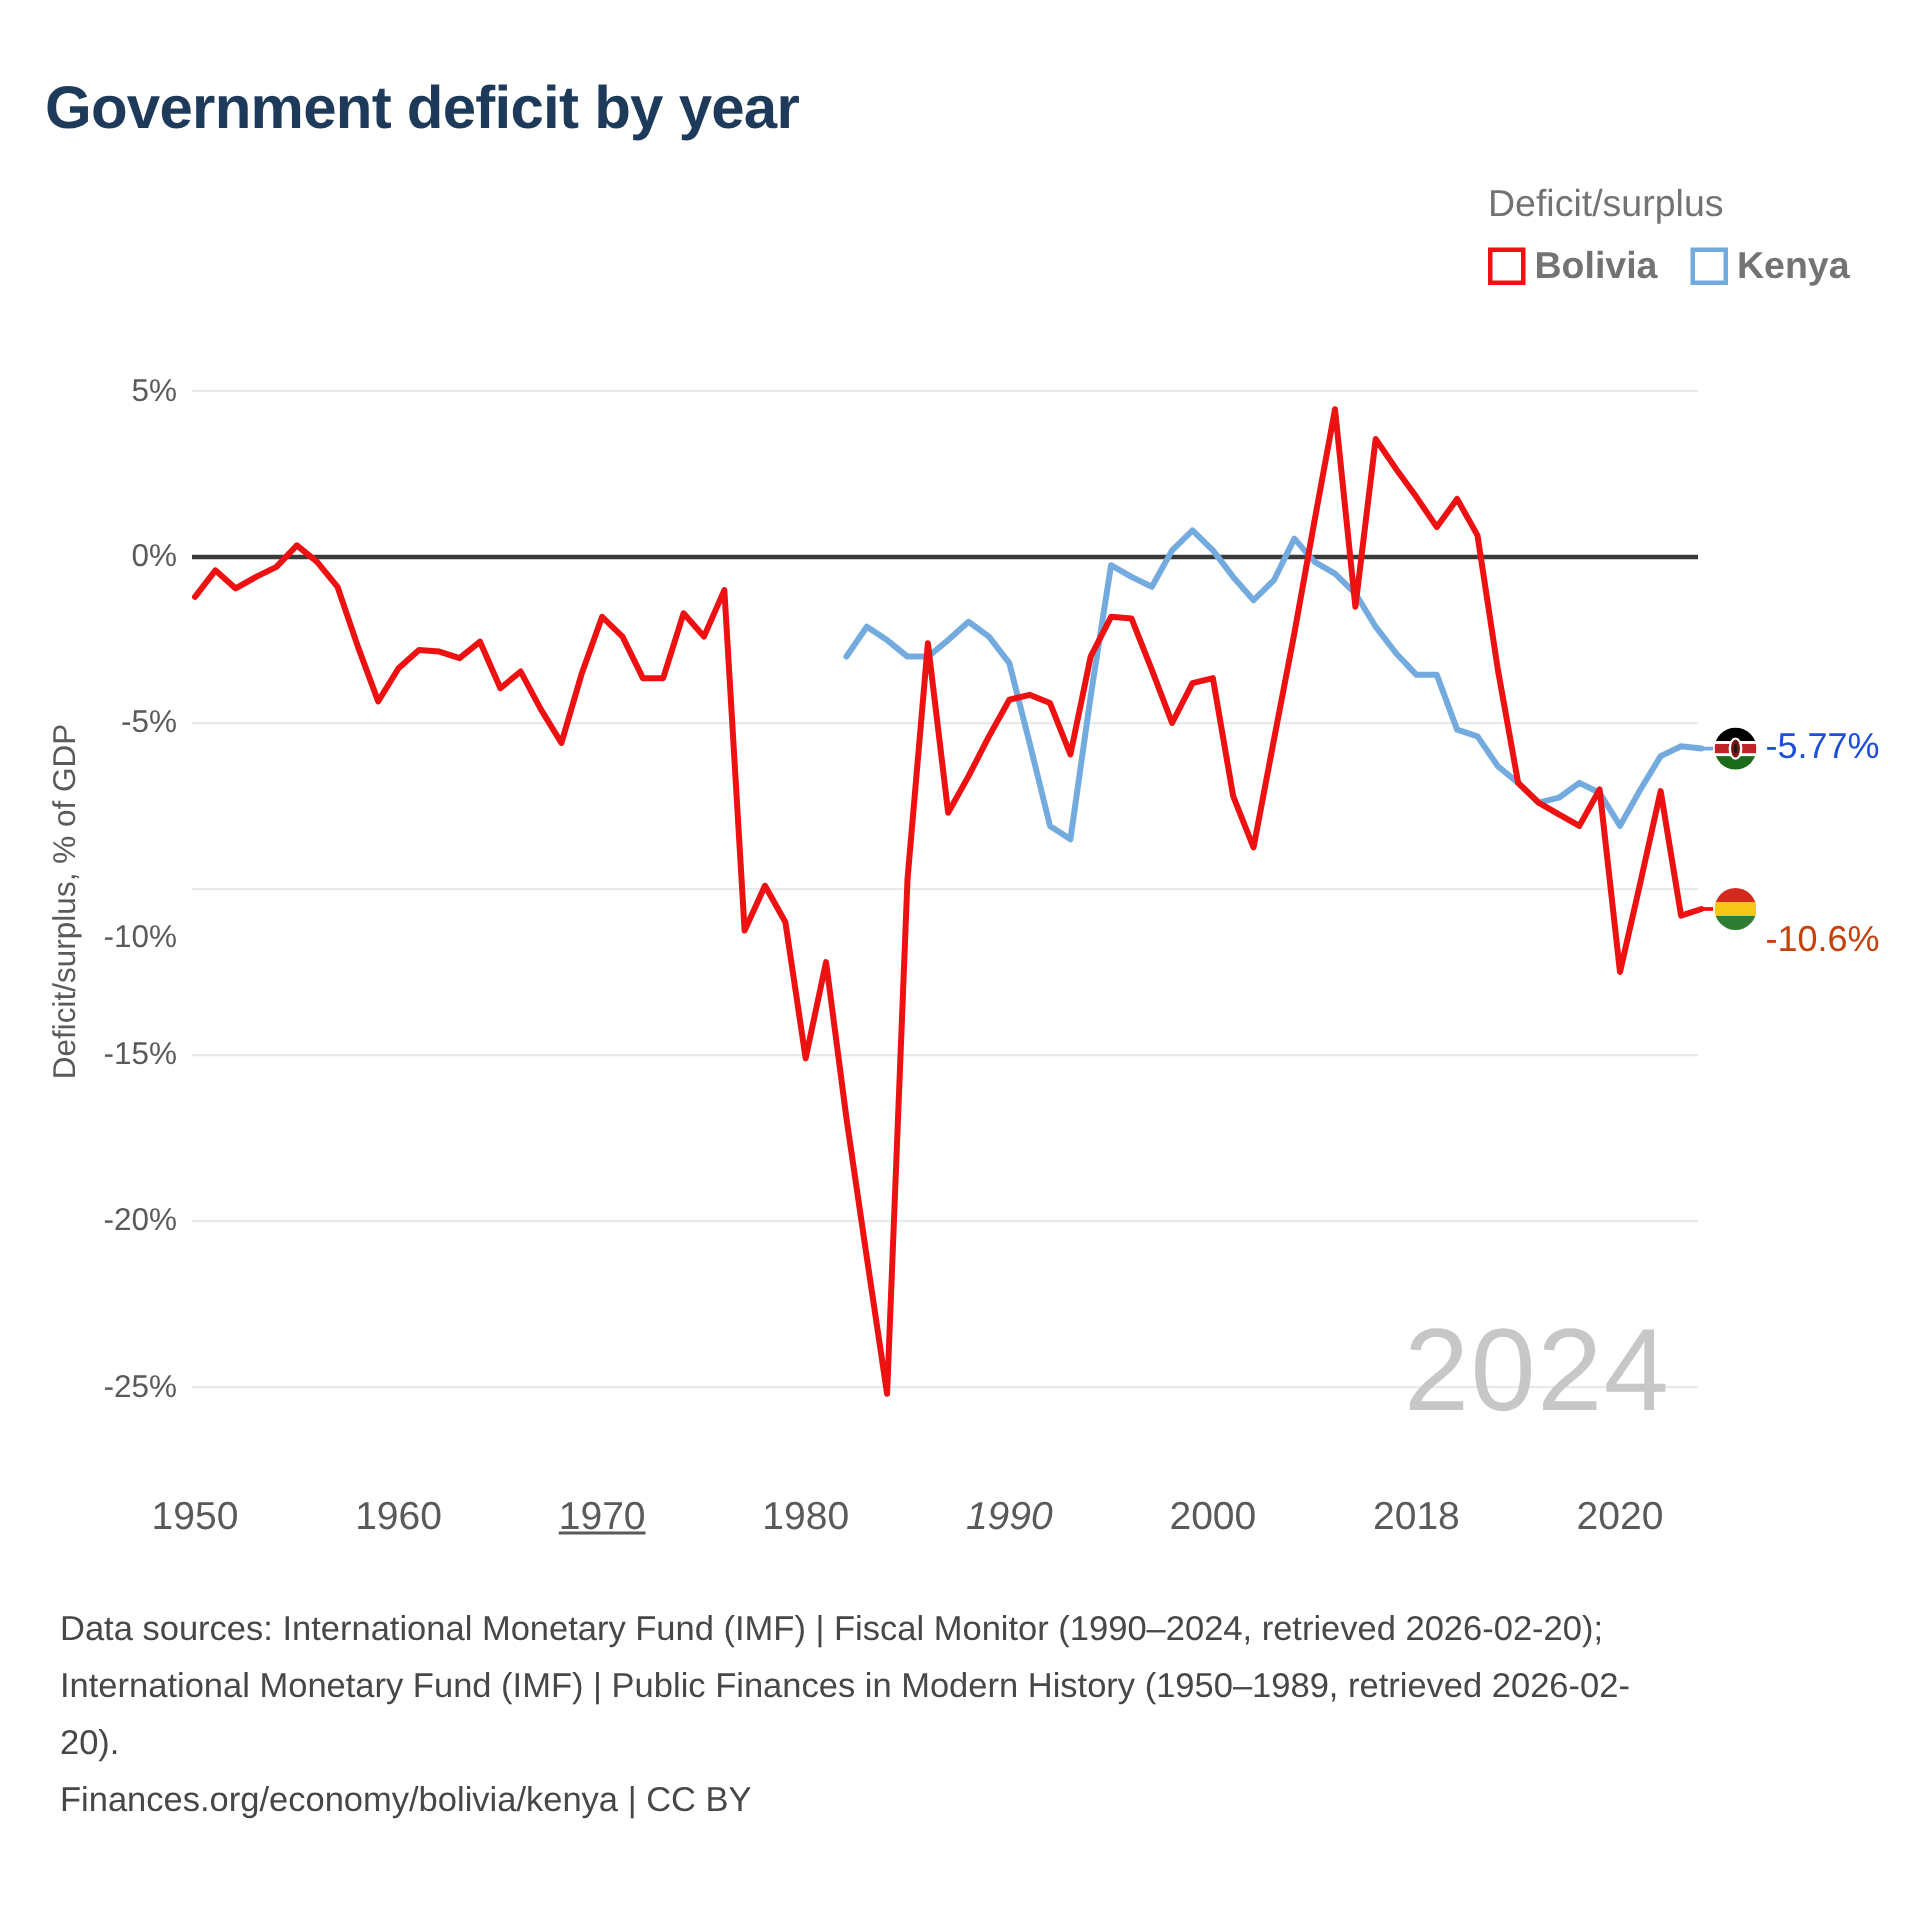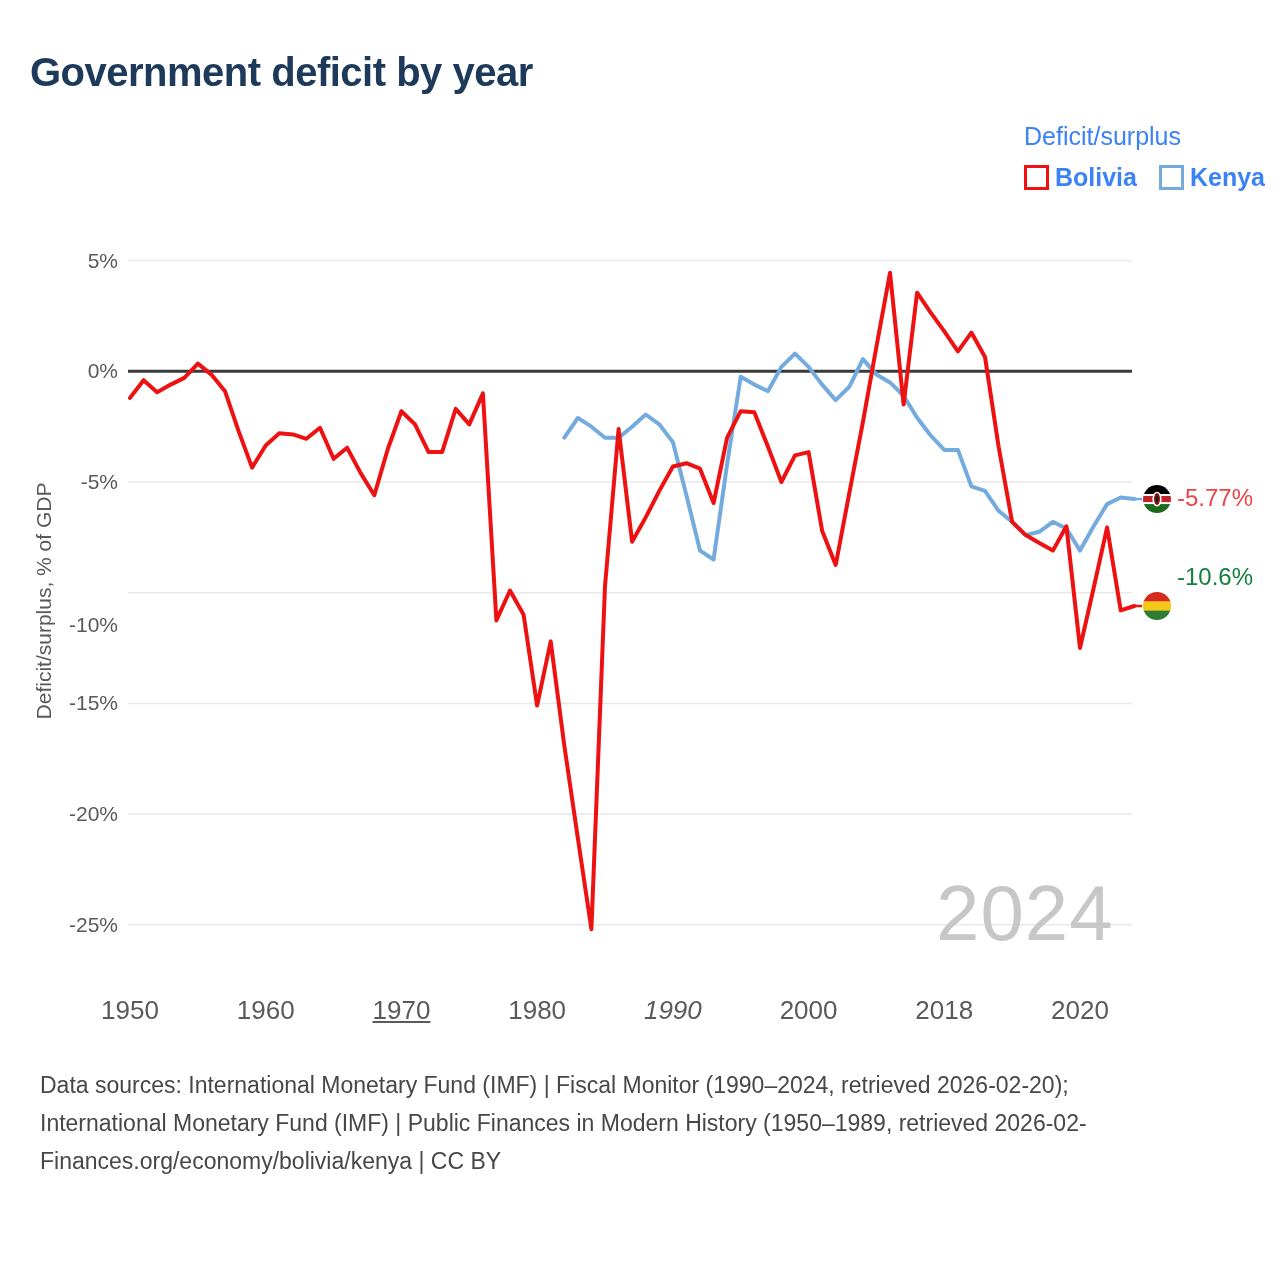--- a/index.html
+++ b/index.html
@@ -4,21 +4,21 @@
 <style>
   html,body{margin:0;padding:0;}
   body{
     width:1280px;height:1280px;background:#ffffff;position:relative;overflow:hidden;
     font-family:"Liberation Sans",sans-serif;
   }
   .title{
     position:absolute;left:30px;top:50px;font-size:40px;font-weight:bold;color:#1e3a5b;
     letter-spacing:-0.5px;
   }
-  #legend{position:absolute;left:1024px;top:122px;color:#3b82f6;font-size:25px;}
+  #legend{position:absolute;left:992px;top:122px;color:#737373;font-size:25px;}
   .legend-title{margin-bottom:12px;}
   .legend-row{display:flex;align-items:center;gap:22px;}
   .legend-item{display:flex;align-items:center;gap:6px;font-weight:bold;}
   .swatch{width:19px;height:19px;border:3px solid #000;background:#fff;flex:0 0 auto;}
   #chart-svg{position:absolute;left:0;top:0;}
   .ytick{position:absolute;left:30px;width:88px;text-align:right;font-size:21px;color:#5a5a5b;height:28px;line-height:28px;}
   .xtick{position:absolute;top:995px;width:90px;text-align:center;font-size:26px;color:#5a5a5b;}
   .yaxis-title{
     position:absolute;left:-117px;top:588px;width:324px;height:26px;text-align:center;
     transform:rotate(-90deg);font-size:21px;color:#5a5a5b;
@@ -103,21 +103,22 @@
     <div class="xtick" style="left: 85px;">1950</div>
     <div class="xtick" style="left: 220.714px;">1960</div>
     <div class="xtick" style="left: 356.428px; text-decoration: underline;">1970</div>
     <div class="xtick" style="left: 492.142px;">1980</div>
     <div class="xtick" style="left: 627.856px; font-style: italic;">1990</div>
     <div class="xtick" style="left: 763.57px;">2000</div>
     <div class="xtick" style="left: 899.284px;">2018</div>
     <div class="xtick" style="left: 1035px;">2020</div>
   </div>
 <div id="endlabels">
-    <div class="endlabel" style="top: 484.048px; left: 1177px; color: #ef4444;">-5.77%</div>
-    <div class="endlabel" style="top: 563px; left: 1177px; color: #15803d;">-10.6%</div>
+    <div class="endlabel" style="top: 484.048px; left: 1177px; color: #1d4ed8;">-5.77%</div>
+    <div class="endlabel" style="top: 613px; left: 1177px; color: #c2410c;">-10.6%</div>
   </div>
 
 <div class="footer" id="footer">
     <div>Data sources: International Monetary Fund (IMF) | Fiscal Monitor (1990–2024, retrieved 2026-02-20);</div>
     <div>International Monetary Fund (IMF) | Public Finances in Modern History (1950–1989, retrieved 2026-02-</div>
+    <div>20).</div>
     <div>Finances.org/economy/bolivia/kenya | CC BY</div>
   </div>
 
 </body></html>

